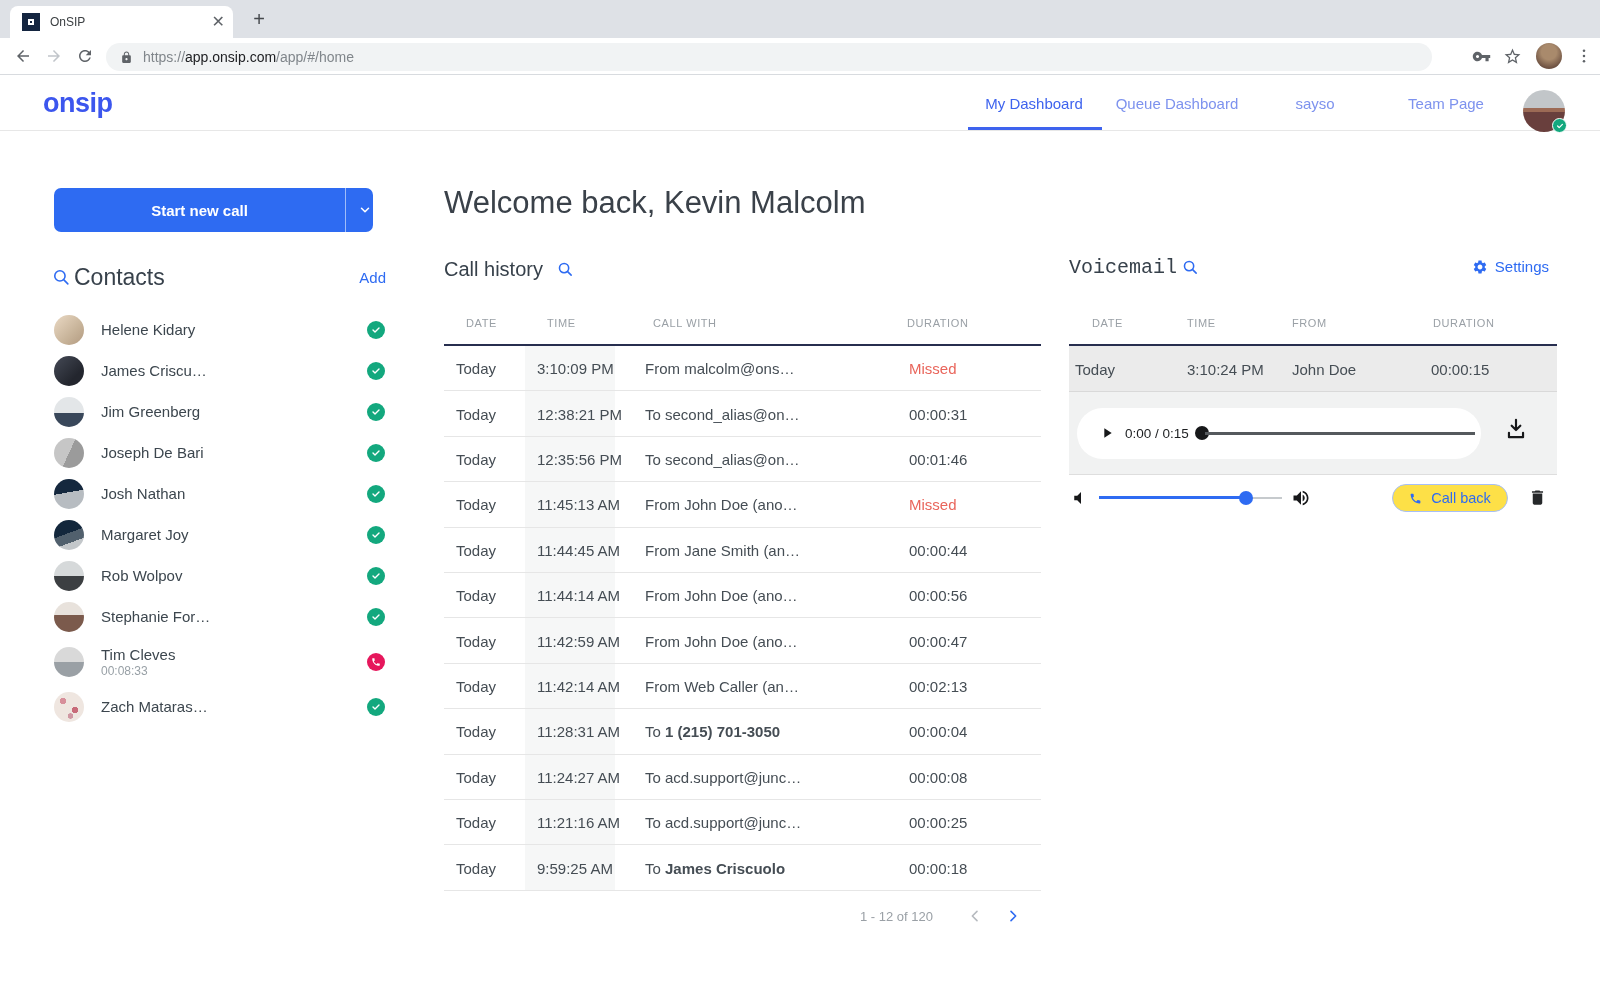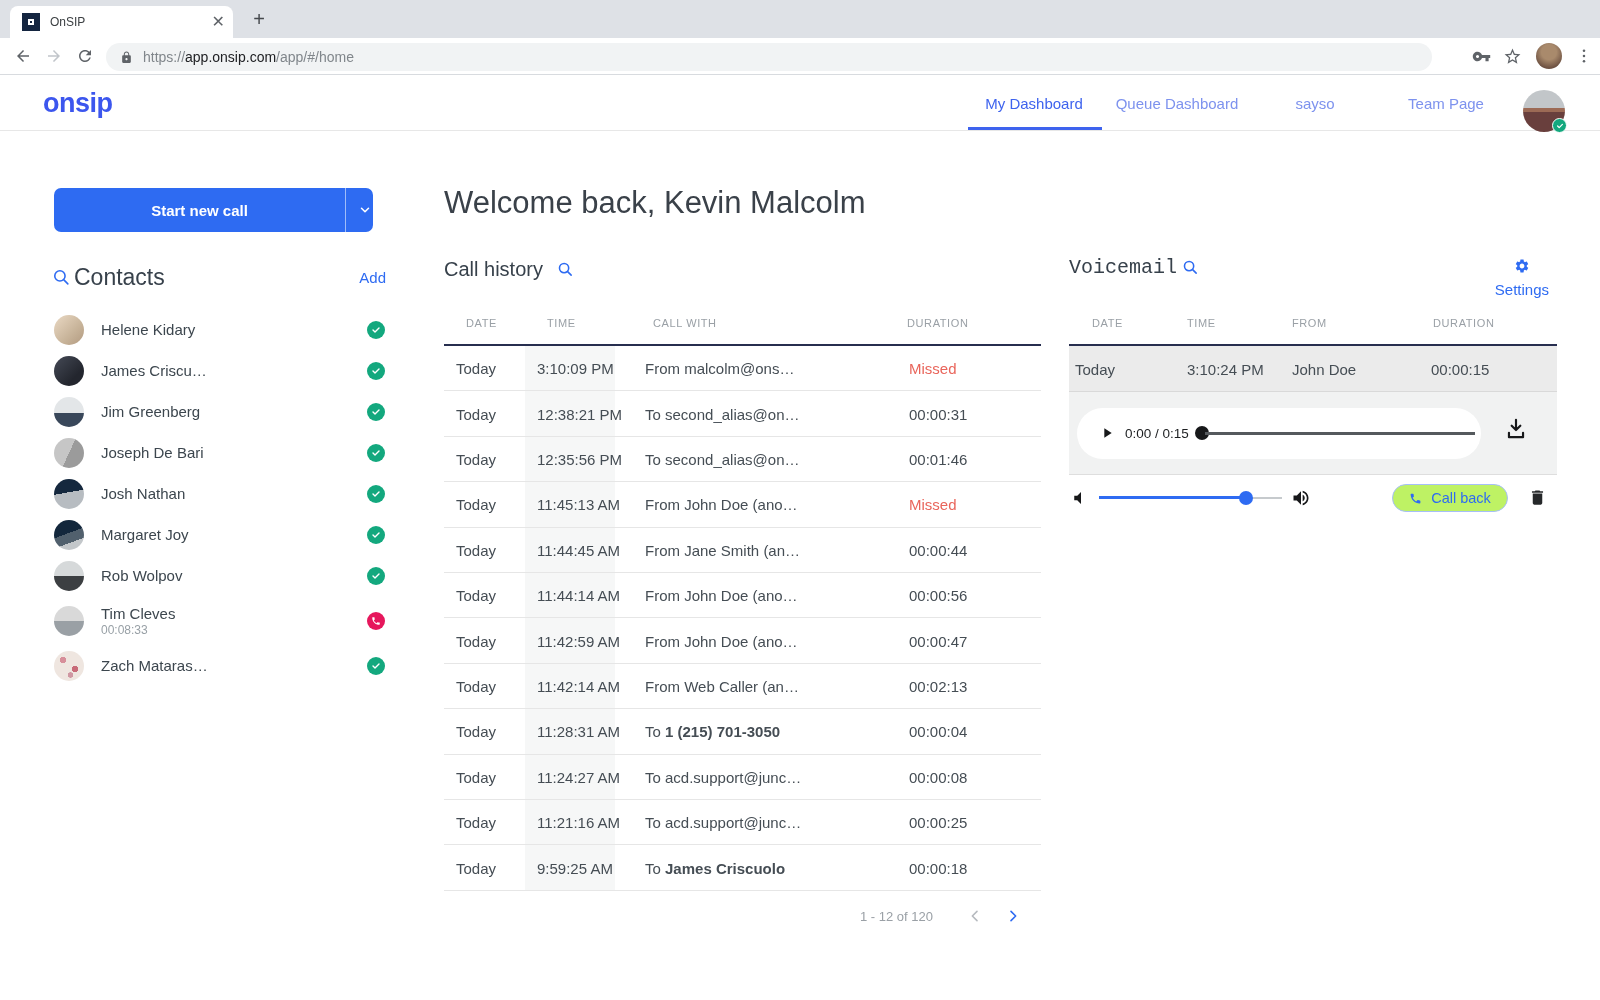--- a/index.html
+++ b/index.html
@@ -79,41 +79,41 @@
 .cd{left:12px}.ct{left:93px}.cw{left:201px}.cdu{left:465px}
 .cdu.missed{color:#e9655b;}
 .cw .bold{font-weight:bold;}
 #ch-pager{position:absolute;left:0;top:601px;width:597px;height:26px;}
 #pg-label{position:absolute;right:108px;top:6px;font-size:13px;color:#9aa0a6;}
 #pg-prev{position:absolute;left:523px;top:5px;}
 #pg-next{position:absolute;left:561px;top:5px;}
 
 #vm-titlebar{position:absolute;left:1069px;top:256px;width:488px;height:26px;}
 #vm-titleflex{display:flex;align-items:center;gap:5px;font-family:Liberation Mono, monospace;}
-#vm-settings{position:absolute;right:8px;top:2px;display:flex;align-items:center;gap:7px;flex-direction:column;}
+#vm-settings{position:absolute;right:8px;top:2px;display:flex;align-items:center;gap:7px;}
 #vm-settings span{font-size:15px;color:#2e6bf2;}
 #vm-table{position:absolute;left:1069px;top:302px;width:488px;}
 .vth0{left:23px}.vth1{left:118px}.vth2{left:223px}.vth3{left:364px}
 .vm-row{position:relative;height:46px;background:#ebebeb;border-bottom:1px solid #d9d9d9;}
 .vm-row>span{position:absolute;top:50%;transform:translateY(-50%);font-size:15px;color:#454d54;white-space:nowrap;}
 .vd{left:6px}.vt{left:118px}.vf{left:223px}.vdu{left:362px}
 #vm-player{position:relative;height:83px;background:#f1f2f2;border-bottom:1px solid #dedede;}
 #vm-pill{position:absolute;left:8px;top:16px;width:404px;height:51px;border-radius:26px;background:#fff;}
 #vm-play{position:absolute;left:22px;top:17px;}
 #vm-ptime{position:absolute;left:48px;top:18px;font-size:13.5px;color:#1d1f21;}
 #vm-knob{position:absolute;left:118px;top:18px;width:14px;height:14px;border-radius:50%;background:#17181a;}
 #vm-pline{position:absolute;left:128px;top:24px;width:270px;height:3px;background:#55595d;}
 #vm-dl{position:absolute;left:434px;top:24px;}
 #vm-volume{position:absolute;left:1069px;top:484px;width:488px;height:28px;}
 #vm-mute{position:absolute;left:3px;top:5px;}
 #vm-vtrack{position:absolute;left:30px;top:13px;width:183px;height:2px;background:#c6cacd;}
 #vm-vfill{position:absolute;left:30px;top:12px;width:147px;height:3px;background:#2e6bf2;}
 #vm-vknob{position:absolute;left:170px;top:7px;width:14px;height:14px;border-radius:50%;background:#2e6bf2;}
 #vm-spk{position:absolute;left:222px;top:4px;}
-#vm-callback{position:absolute;left:323px;top:0;width:116px;height:28px;border:1.5px solid #a6bff8;border-radius:15px;display:flex;align-items:center;justify-content:center;gap:9px;background:#bef264;}
+#vm-callback{position:absolute;left:323px;top:0;width:116px;height:28px;border:1.5px solid #a6bff8;border-radius:15px;display:flex;align-items:center;justify-content:center;gap:9px;background:#fde047;}
 #vm-callback span{font-size:14.5px;color:#2e6bf2;}
 #vm-trash{position:absolute;left:459px;top:3px;}
 </style>
 </head>
 <body>
 
 <div id="tabstrip">
   <div id="tab">
     <span id="favicon">
         <i></i>
@@ -255,20 +255,31 @@
     <div class="av av8"></div>
     <div class="ctext">
         <div class="cname">Rob Wolpov</div>
       </div>
     <span class="badge">
         <svg class="ic-check" width="10" height="10" viewBox="0 0 20 20">
           <path d="M4 10l4 4 8-8" stroke="#fff" stroke-width="2.8" fill="none" stroke-linecap="round" stroke-linejoin="round"></path>
         </svg>
       </span>
   </div>
+  <div class="contact">
+    <div class="av av9"></div>
+    <div class="ctext">
+        <div class="cname">Stephanie For…</div>
+      </div>
+    <span class="badge">
+        <svg class="ic-check" width="10" height="10" viewBox="0 0 20 20">
+          <path d="M4 10l4 4 8-8" stroke="#fff" stroke-width="2.8" fill="none" stroke-linecap="round" stroke-linejoin="round"></path>
+        </svg>
+      </span>
+  </div>
   <div class="contact tall on-call">
     <div class="av av10"></div>
     <div class="ctext">
       <div class="cname">Tim Cleves</div>
       <div class="sub">00:08:33</div>
     </div>
     <span class="badge">
         <svg class="ic-phone" width="10" height="10" viewBox="0 0 24 24">
           <path d="M6.62 10.79c1.44 2.83 3.76 5.14 6.59 6.59l2.2-2.2c.27-.27.67-.36 1.02-.24 1.12.37 2.33.57 3.57.57.55 0 1 .45 1 1V20c0 .55-.45 1-1 1-9.39 0-17-7.61-17-17 0-.55.45-1 1-1h3.5c.55 0 1 .45 1 1 0 1.25.2 2.45.57 3.57.11.35.03.74-.24 1.02l-2.2 2.2z" fill="#fff"></path>
         </svg>

